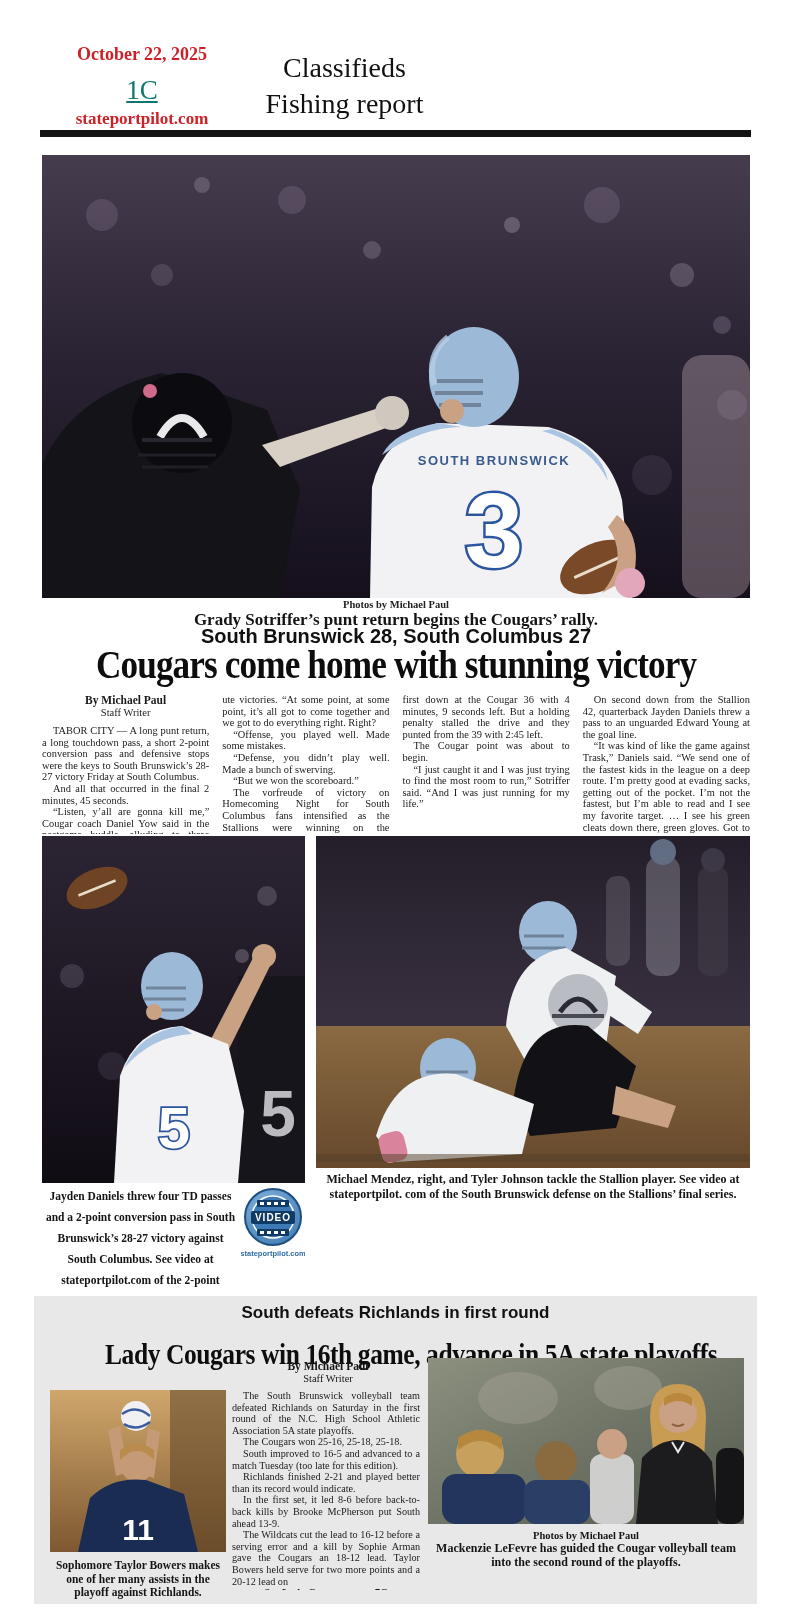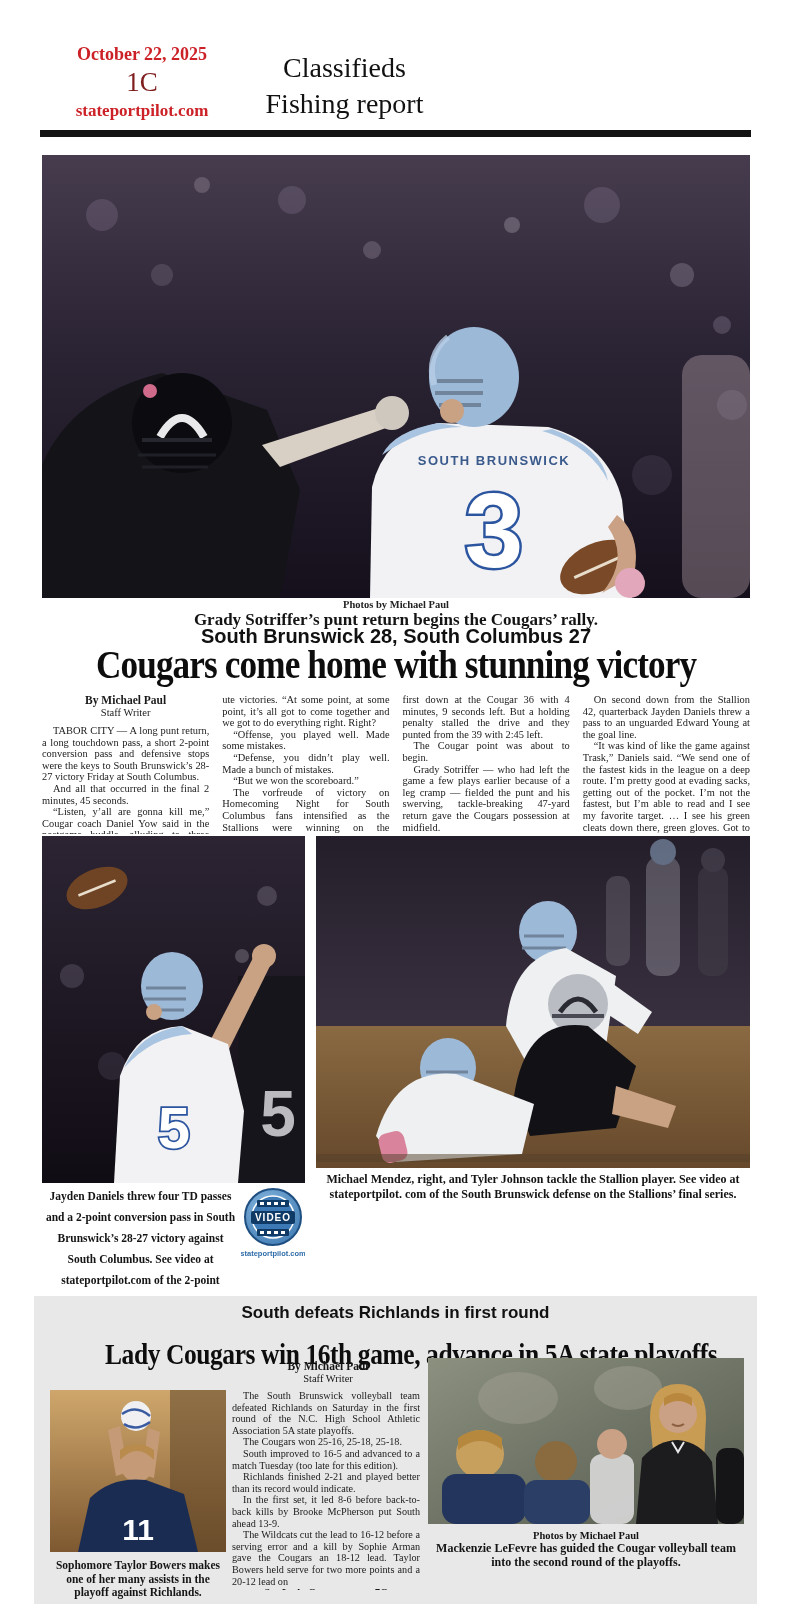--- a/index.html
+++ b/index.html
@@ -3,21 +3,21 @@
 <meta charset="utf-8">
 <style>
   html,body{margin:0;padding:0;background:#ffffff;}
   .page{position:relative;width:791px;height:1620px;background:#ffffff;
         font-family:"Liberation Serif",serif;color:#141414;overflow:hidden;}
 
   
   .masthead{position:absolute;top:42px;left:42px;width:708px;height:86px;display:flex;}
   .mast-left{width:200px;text-align:center;padding-top:2px;}
   .mast-date{font-size:18px;font-weight:bold;color:#cc2127;}
-  .mast-page{font-size:27px;color:#7f1d1d;margin-top:2px;}
+  .mast-page{font-size:27px;color:#0f766e;margin-top:10px;text-decoration:underline;}
   .mast-site{font-size:17px;font-weight:bold;color:#cc2127;margin-top:3px;}
   .mast-center{flex:1;text-align:center;color:#cc2127;font-weight:bold;line-height:86px;}
   .mast-center .big-s{font-size:80px;}
   .mast-center .rest-s{font-size:62px;letter-spacing:1px;}
   .mast-right{width:205px;text-align:center;font-size:28px;line-height:1.3;padding-top:8px;color:#111;}
   .rule{position:absolute;top:130px;left:40px;width:711px;height:7px;background:#141414;}
 
   
   .ph{position:absolute;display:block;}
   .ph svg{display:block;}
@@ -152,28 +152,27 @@
     <div class="col">
       <div class="byline">By Michael Paul</div>
       <div class="byline-title">Staff Writer</div>
       <p>TABOR CITY — A long punt return, a long touchdown pass, a short 2-point conversion pass and defensive stops were the keys to South Brunswick’s 28-27 victory Friday at South Columbus.</p>
       <p>And all that occurred in the final 2 minutes, 45 seconds.</p>
       <p>“Listen, y’all are gonna kill me,” Cougar coach Daniel Yow said in the postgame huddle, alluding to three other final-min-</p>
     </div>
     <div class="col">
       <p class="cont">ute victories. “At some point, at some point, it’s all got to come together and we got to do everything right. Right?</p>
       <p>“Offense, you played well. Made some mistakes.</p>
-      <p>“Defense, you didn’t play well. Made a bunch of mistakes.</p>
+      <p>“Defense, you didn’t play well. Made a bunch of swerving.</p>
       <p>“But we won the scoreboard.”</p>
       <p>The vorfreude of victory on Homecoming Night for South Columbus fans intensified as the Stallions were winning on the scoreboard 27-20 late in the fourth quarter. A facemask penalty gave the Stallions a</p>
     </div>
     <div class="col">
       <p class="cont">first down at the Cougar 36 with 4 minutes, 9 seconds left. But a holding penalty stalled the drive and they punted from the 39 with 2:45 left.</p>
       <p>The Cougar point was about to begin.</p>
-      <p>Grady Sotriffer — who had left the game a few plays earlier because of a leg cramp — fielded the punt and his swerving, tackle-breaking 47-yard return gave the Cougars possession at midfield.</p>
       <p>“I just caught it and I was just trying to find the most room to run,” Sotriffer said. “And I was just running for my life.”</p>
     </div>
     <div class="col">
       <p>On second down from the Stallion 42, quarterback Jayden Daniels threw a pass to an unguarded Edward Young at the goal line.</p>
       <p>“It was kind of like the game against Trask,” Daniels said. “We send one of the fastest kids in the league on a deep route. I’m pretty good at evading sacks, getting out of the pocket. I’m not the fastest, but I’m able to read and I see my favorite target. … I see his green cleats down there, green gloves. Got to give him a chance. Got</p>
 
     </div>
   </section>
 
   <figure class="ph" style="left:42px;top:836px;width:263px;height:347px;margin:0;">

